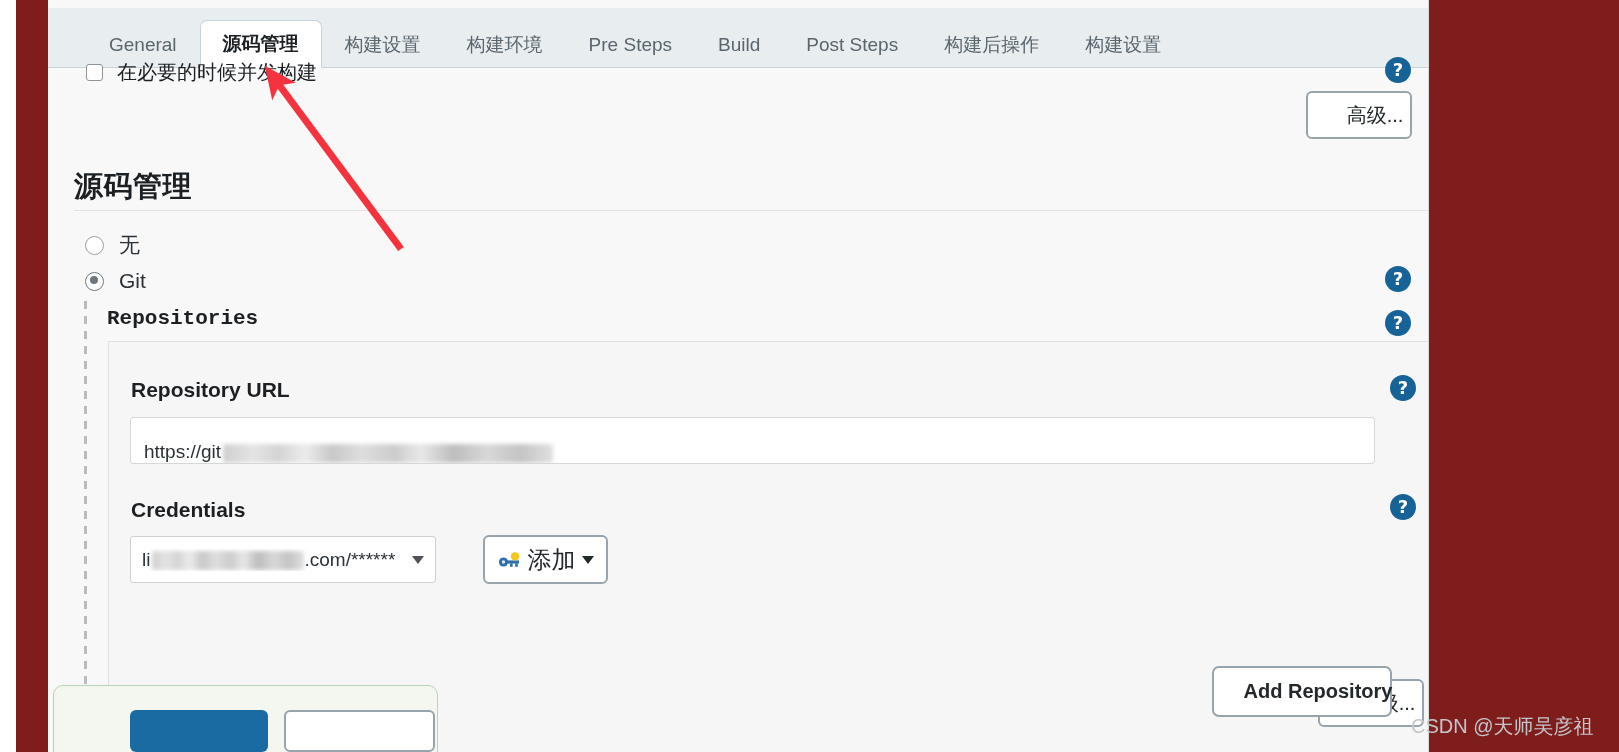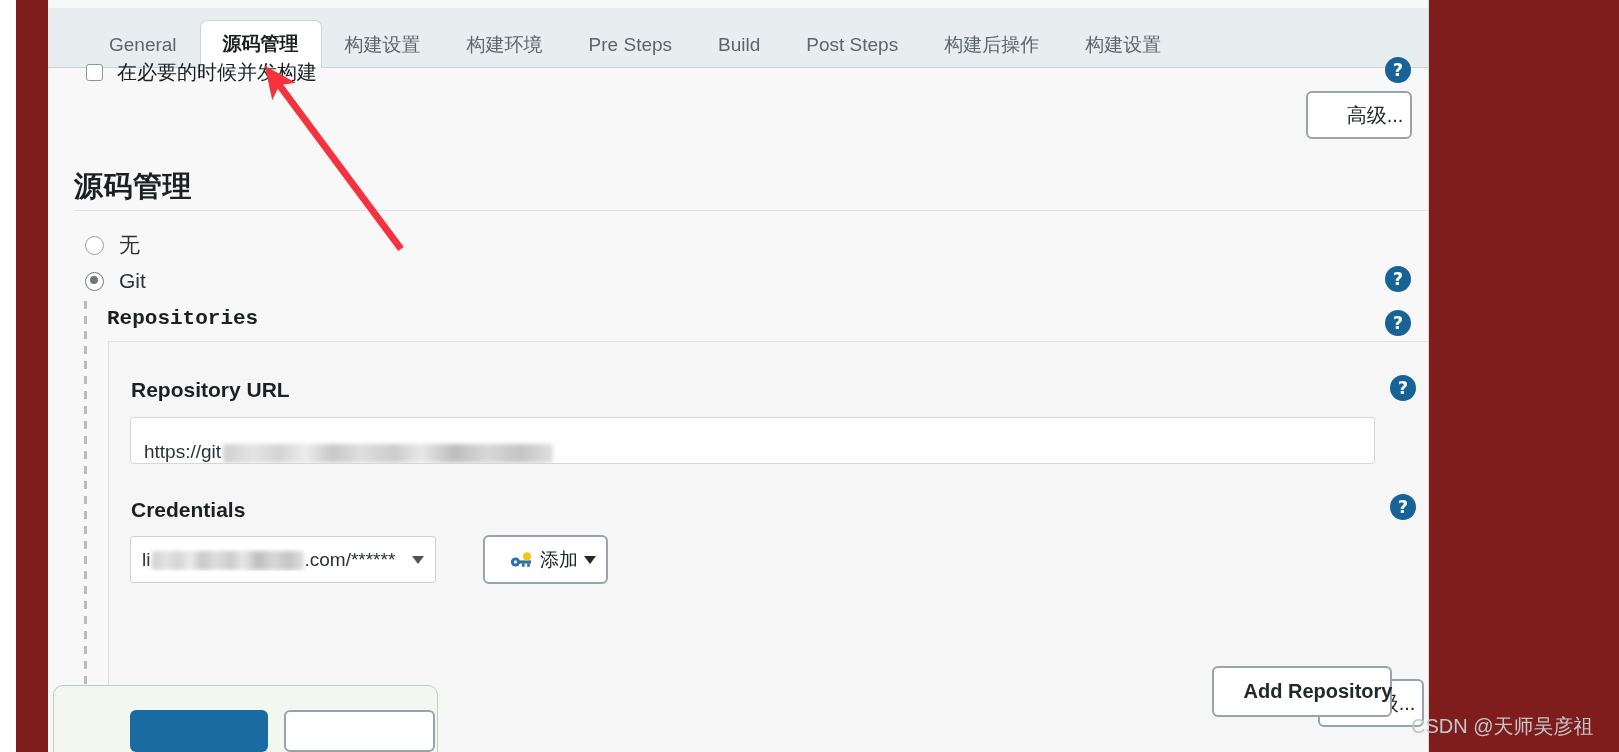--- a/index.html
+++ b/index.html
@@ -268,23 +268,22 @@
     border-top: 8px solid #4f5358;
     margin-left: 6px;
   }
 
   
   .btn-add {
     position: absolute;
     left: 374px; top: 193px;
     width: 125px; height: 49px;
     gap: 6px;
-    font-size: 19px;
+    font-size: 24px;
     padding: 0 10px;
-    justify-content: flex-end;
   }
   .key-ico { flex: none; display: block; }
   .caret-sm {
     flex: none;
     width: 0; height: 0;
     border-left: 6px solid transparent;
     border-right: 6px solid transparent;
     border-top: 8px solid #23282b;
   }
 
@@ -295,20 +294,21 @@
     width: 106px; height: 48px;
   }
 
   
   .btn-add-repo {
     position: absolute;
     left: 1164px; top: 597px;
     width: 180px; height: 51px;
     font-weight: bold;
     font-size: 20px;
+    border-radius: 7px;
   }
 
   
   .savebar {
     position: absolute;
     left: 5px; top: 616px;
     width: 385px; height: 90px;
     background: #f4f7ef;
     border: 1px solid #b9d3b9;
     border-radius: 10px;

